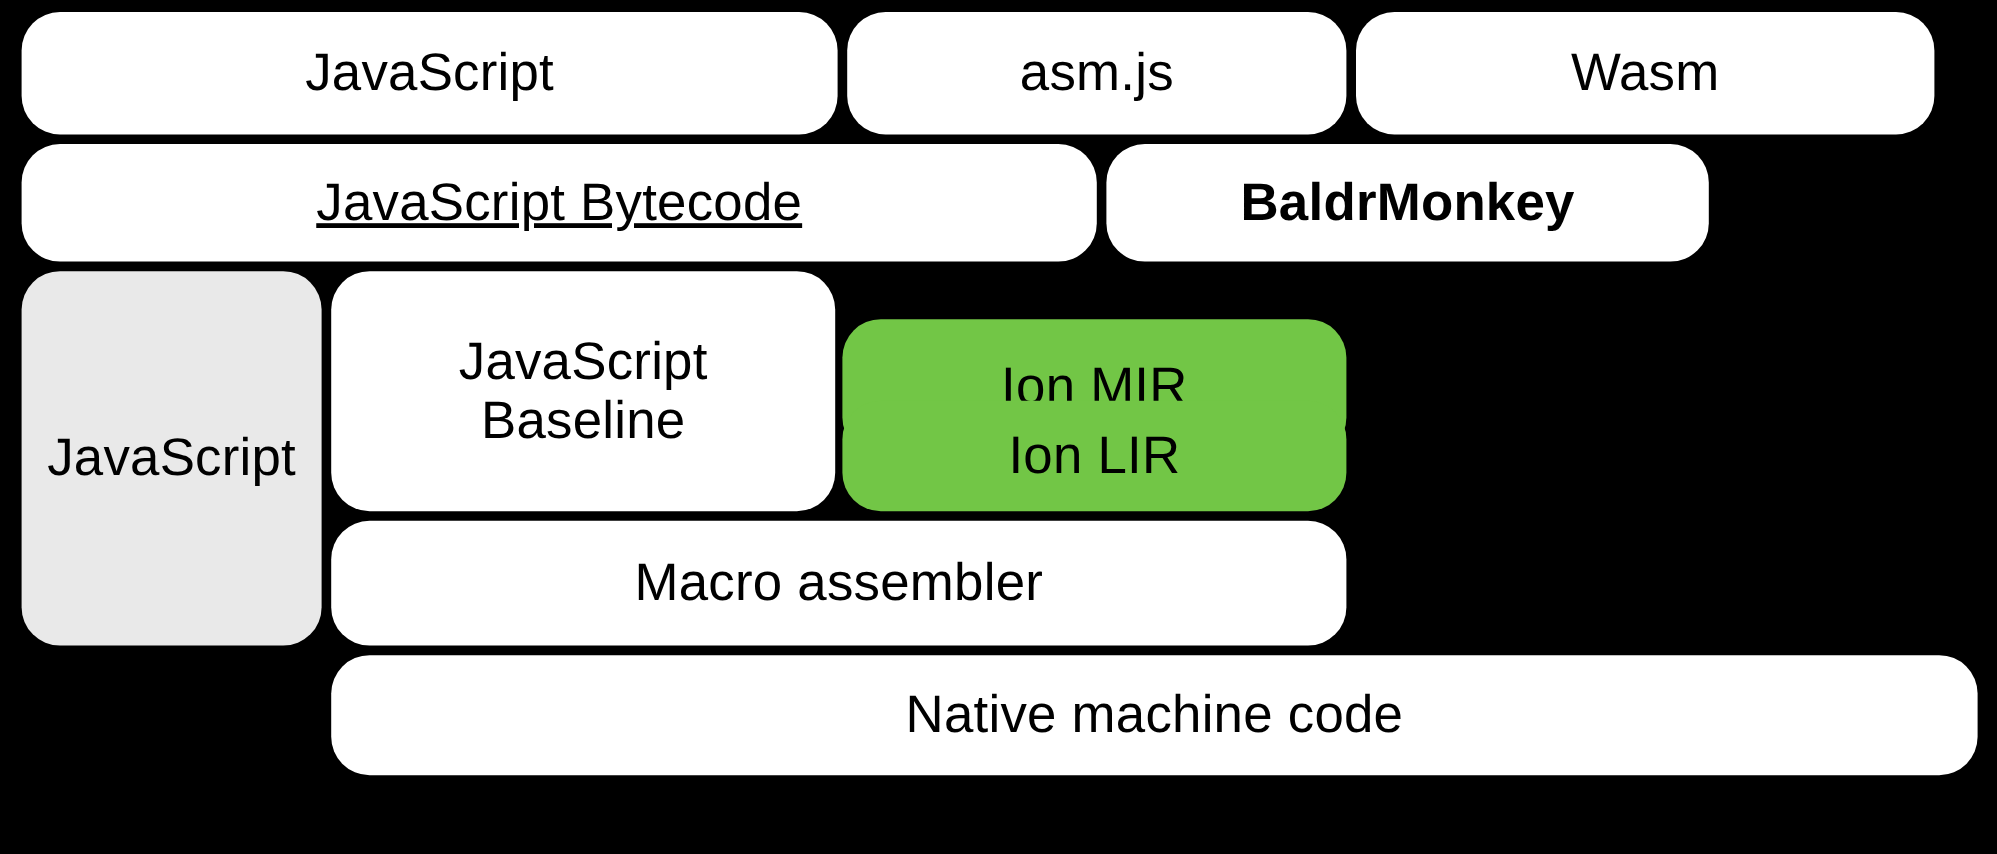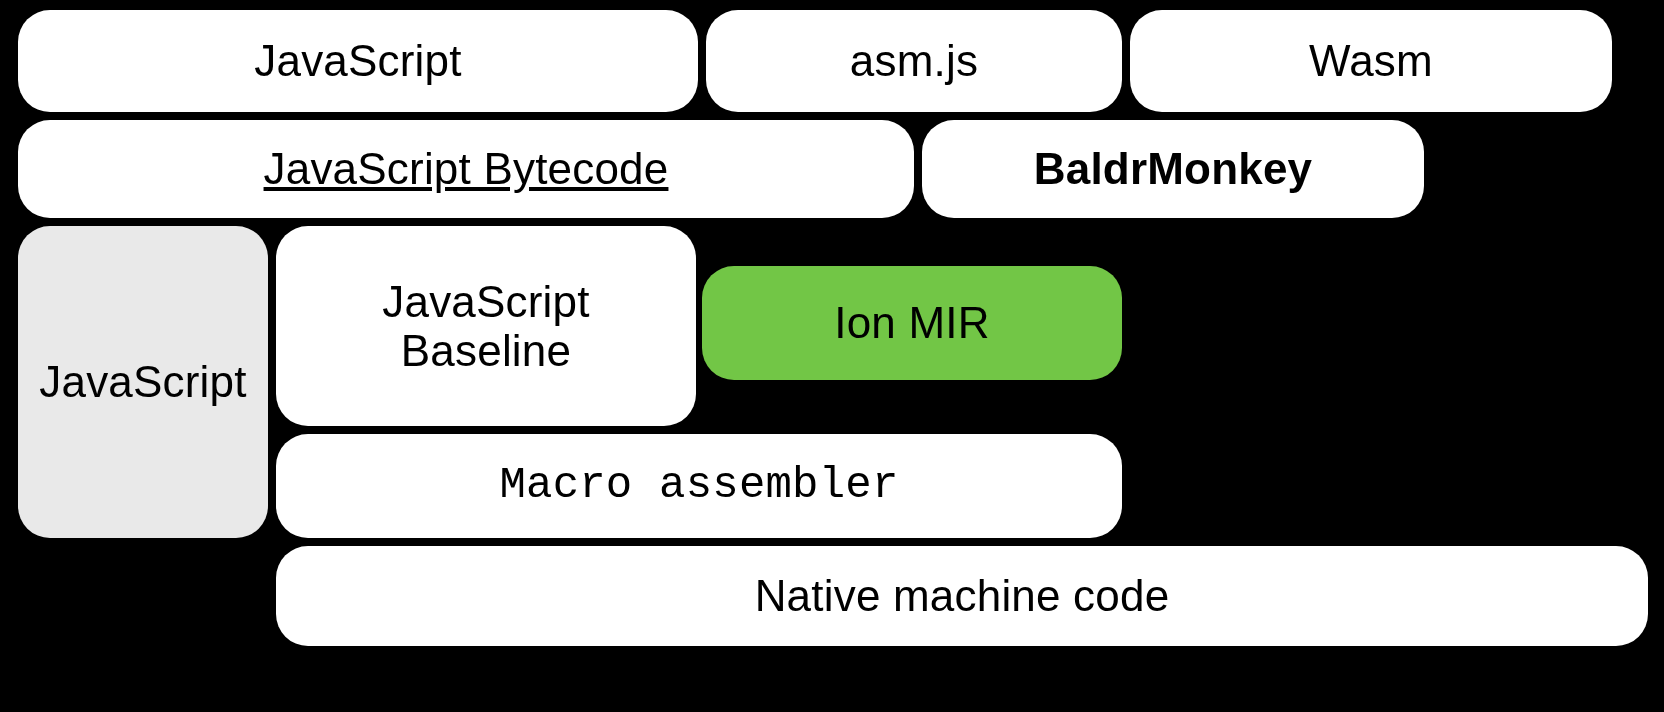--- a/index.html
+++ b/index.html
@@ -45,15 +45,16 @@
 <div id="diagram" style="background: rgb(0, 0, 0);">
     <div class="box white" style="left: 18px; top: 10px; width: 680px; height: 102px;"><span>JavaScript</span></div>
     <div class="box white" style="left: 706px; top: 10px; width: 416px; height: 102px;"><span>asm.js</span></div>
     <div class="box white" style="left: 1130px; top: 10px; width: 482px; height: 102px;"><span>Wasm</span></div>
     <div class="box white" style="left: 18px; top: 120px; width: 896px; height: 98px; text-decoration: underline;"><span>JavaScript Bytecode</span></div>
     <div class="box white" style="left: 922px; top: 120px; width: 502px; height: 98px; font-weight: bold;"><span>BaldrMonkey</span></div>
     <div class="box grey" style="left: 18px; top: 226px; width: 250px; height: 312px;"><span>JavaScript</span></div>
     <div class="box white" style="left: 276px; top: 226px; width: 420px; height: 200px;"><span>JavaScript
 Baseline</span></div>
     <div class="box green" style="left: 702px; top: 226px; width: 420px; height: 114px; margin-top: 40px;"><span>Ion MIR</span></div>
-    <div class="box white" style="left: 276px; top: 434px; width: 846px; height: 104px; font-family: Liberation Mono, monospace;"><span>Macro assembler</span></div>
+    <div class="box green" style="left: 702px; top: 334px; width: 420px; height: 92px;"><span>Ion LIR</span></div>
+    <div class="box white" style="left: 276px; top: 434px; width: 846px; height: 104px;"><span>Macro assembler</span></div>
     <div class="box white" style="left: 276px; top: 546px; width: 1372px; height: 100px;"><span>Native machine code</span></div>
   </div>
 
 </body></html>

